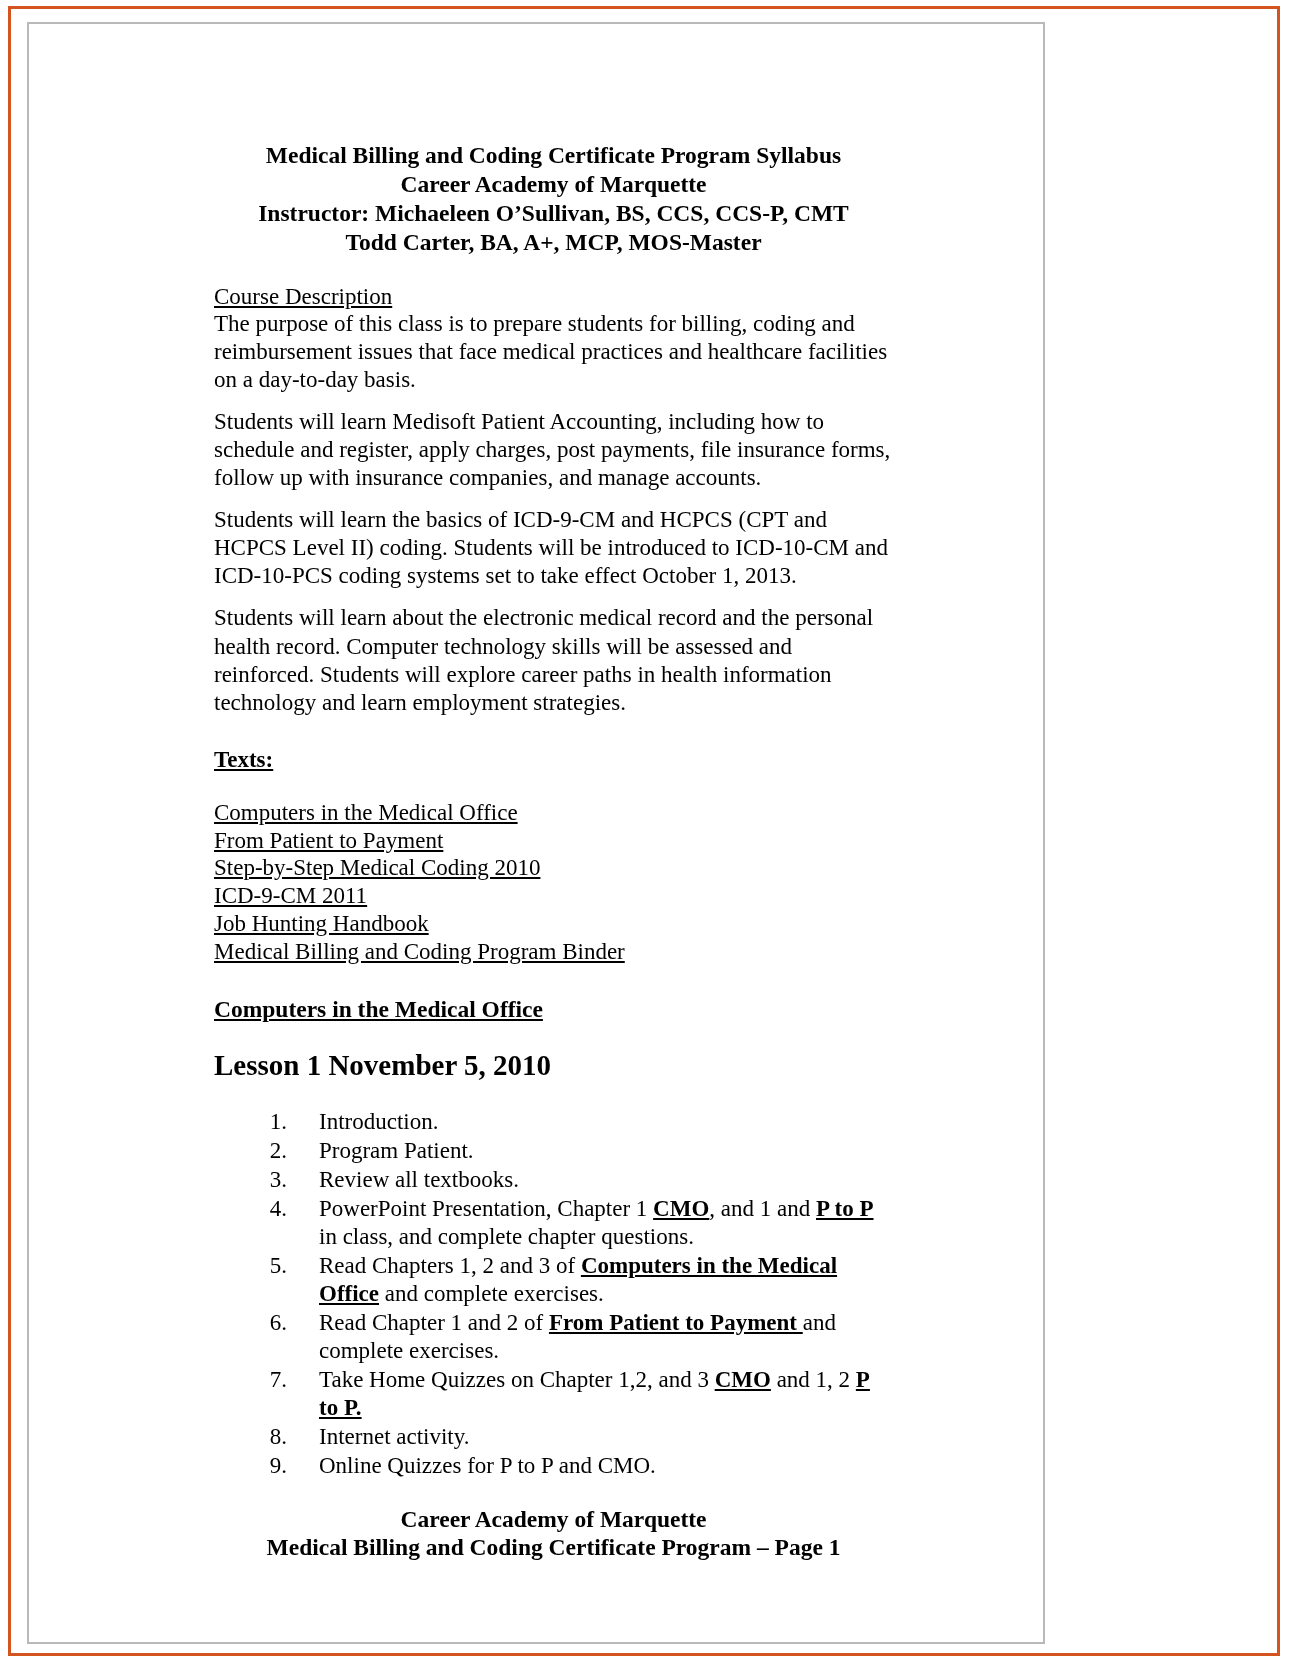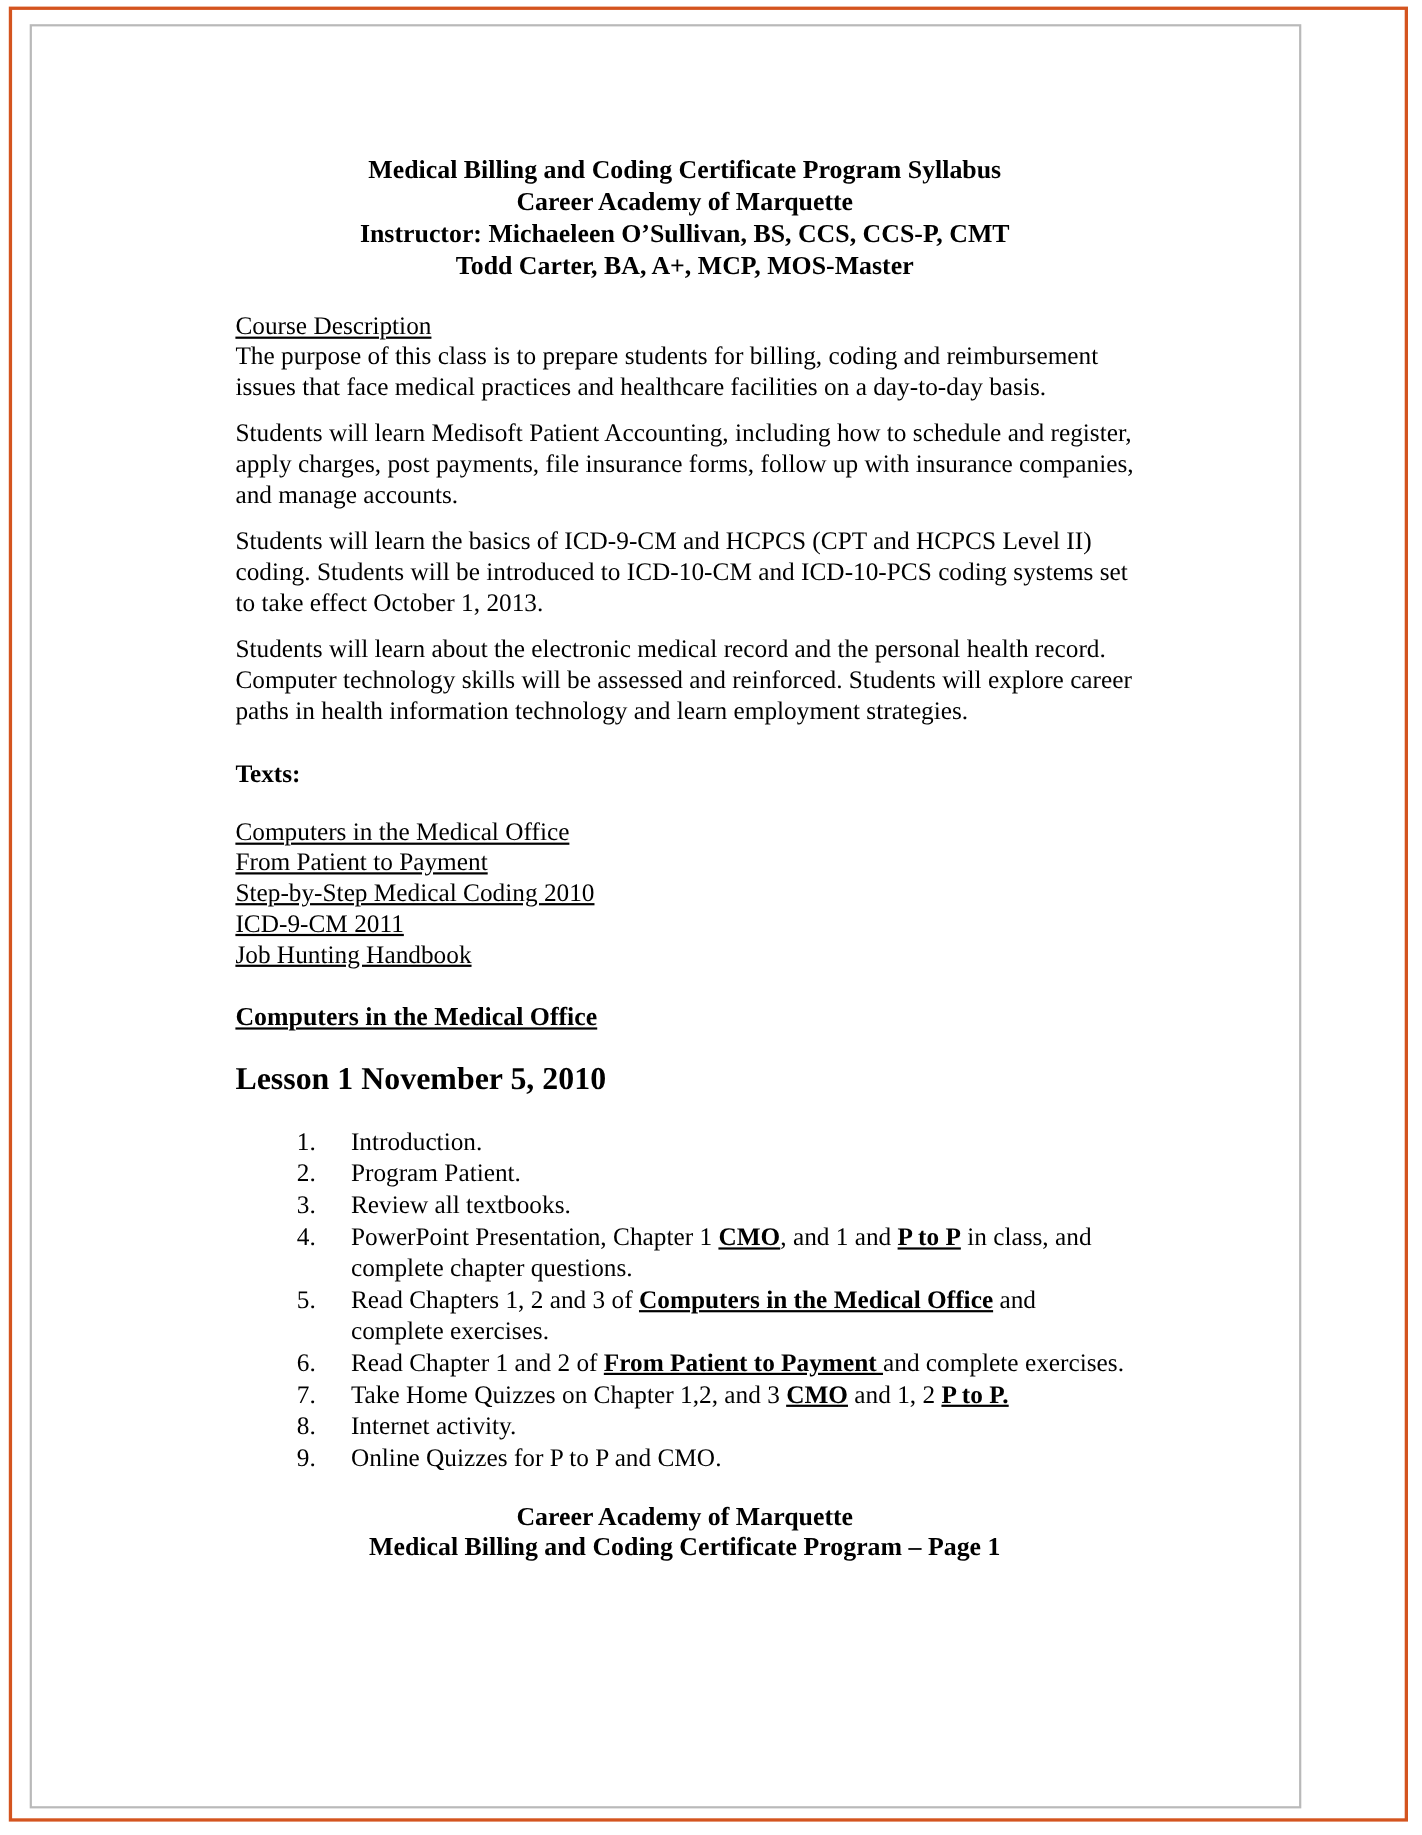--- a/index.html
+++ b/index.html
@@ -21,21 +21,21 @@
     width: 1272px;
     height: 1650px;
     border: 3px solid #d4541f;
     box-sizing: border-box;
     background: #ffffff;
   }
   .page-inner {
     position: absolute;
     left: 16px;
     top: 13px;
-    width: 1156px;
+    width: 1018px;
     height: 1622px;
     border: 2px solid #b9b9b9;
     box-sizing: border-box;
     background: #ffffff;
     overflow: hidden;
   }
   .doc {
     position: absolute;
     left: 0;
     top: 0;
@@ -66,20 +66,21 @@
     font-size: 23px;
     line-height: 1.22;
     margin: 0;
     text-align: left;
   }
   .gap-sm { height: 14px; }
   .gap-md { height: 26px; }
   .gap-lg { height: 30px; }
   .texts-head {
     font-weight: bold;
+    text-decoration: underline;
     font-size: 23px;
   }
   .text-list div {
     font-size: 23px;
     line-height: 1.21;
     text-decoration: underline;
     display: inline-block;
   }
   .text-list .row {
     display: block;
@@ -151,20 +152,21 @@
       <div class="texts-head">Texts:</div>
 
       <div class="gap-md"></div>
 
       <div class="text-list">
         <div class="row"><span>Computers in the Medical Office</span></div>
         <div class="row"><span>From Patient to Payment</span></div>
         <div class="row"><span>Step-by-Step Medical Coding 2010</span></div>
         <div class="row"><span>ICD-9-CM 2011</span></div>
         <div class="row"><span>Job Hunting Handbook</span></div>
+        <div class="row"><span>Medical Billing and Coding Program Binder</span></div>
       </div>
 
       <div class="gap-lg"></div>
 
       <div class="cmo-head">Computers in the Medical Office</div>
 
       <div class="gap-md"></div>
 
       <div class="lesson-head">Lesson 1 November 5, 2010</div>
 

